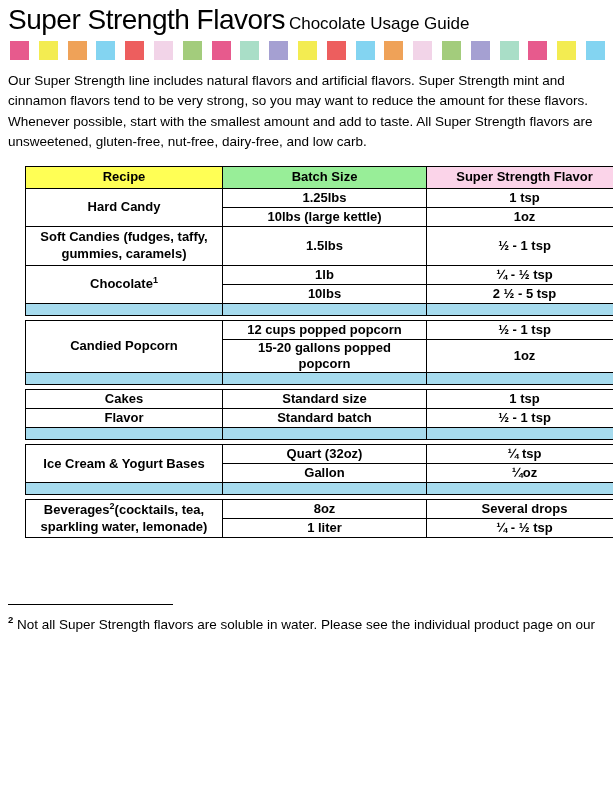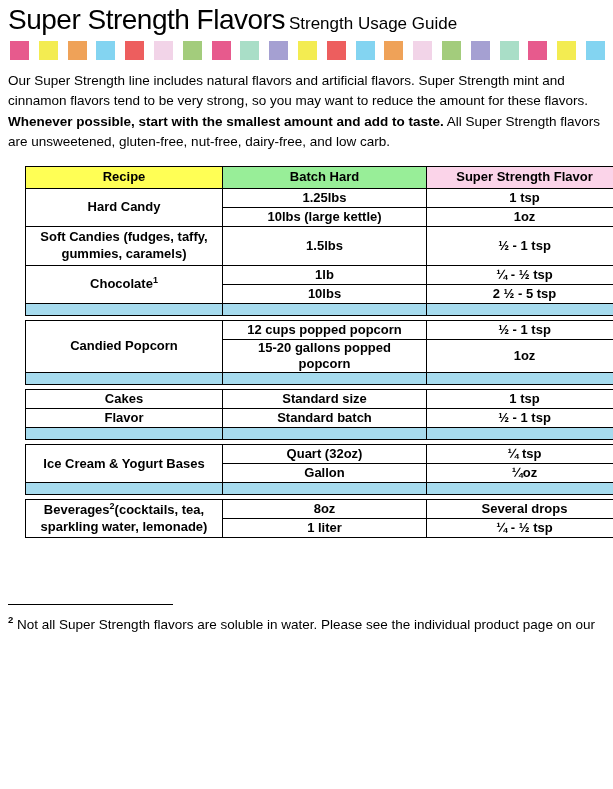--- a/index.html
+++ b/index.html
@@ -9,21 +9,21 @@
   
   h1{margin:0;font-size:28px;font-weight:400;line-height:1.15;letter-spacing:-0.5px;}
   h1 .subtitle{font-size:17px;letter-spacing:0;margin-left:4px;}
 
   
   .strip{display:flex;justify-content:space-between;margin:5px 2px 0 2px;width:595px;}
   .sq{width:19px;height:19px;flex:0 0 19px;}
 
   
   .intro{font-size:13.5px;line-height:1.5;margin-top:11px;width:600px;}
-  .intro b{font-weight:700;}
+  .intro b{font-weight:400;}
 
   
   .tbl-wrap{margin-top:6px;padding-left:17px;}
   table.sec{border-collapse:collapse;table-layout:fixed;width:597px;margin:0 0 4px 0;}
   table.sec td{border:1.5px solid #000;text-align:center;vertical-align:middle;
                font-size:13px;font-weight:700;line-height:1.25;padding:0 10px;overflow:hidden;}
   tr.hdr td{height:21px;}
   tr.std td{height:18px;}
   tr.tall td{height:38px;}
   tr.sep td{height:11px;padding:0;}
@@ -33,21 +33,21 @@
   .fn-rule{width:165px;border:none;border-top:1.6px solid #000;margin:66px 0 8px 0;}
   .footnote{font-size:13.5px;line-height:1.5;margin:0 0 19px 0;width:600px;}
   .footnote sup{font-weight:700;font-size:9.5px;}
   a.doc-link{color:#0563C1;text-decoration:underline;cursor:pointer;}
 </style>
 </head>
 <body>
 
 <div class="page">
 
-  <h1><span>Super Strength Flavors</span><span class="subtitle">Strength Usage Guide</span></h1>
+  <h1><span>Super Strength Flavors</span><span class="subtitle">Chocolate Usage Guide</span></h1>
 
   <div class="strip">
     <span class="sq" style="background-color: rgb(231, 90, 141);"></span>
     <span class="sq" style="background-color: rgb(243, 236, 81);"></span>
     <span class="sq" style="background-color: rgb(239, 162, 88);"></span>
     <span class="sq" style="background-color: rgb(131, 212, 241);"></span>
     <span class="sq" style="background-color: rgb(237, 94, 94);"></span>
     <span class="sq" style="background-color: rgb(242, 212, 232);"></span>
     <span class="sq" style="background-color: rgb(163, 204, 124);"></span>
     <span class="sq" style="background-color: rgb(231, 90, 141);"></span>
@@ -72,21 +72,21 @@
 
     <table class="sec">
       <colgroup>
           <col style="width:197px">
           <col style="width:204px">
           <col style="width:196px">
         </colgroup>
       <tbody>
           <tr class="hdr">
         <td style="background-color: rgb(255, 255, 85);">Recipe</td>
-        <td style="background-color: rgb(152, 238, 152);">Batch Hard</td>
+        <td style="background-color: rgb(152, 238, 152);">Batch Size</td>
         <td style="background-color: rgb(251, 212, 233);">Super Strength Flavor</td>
       </tr>
       <tr class="std">
         <td rowspan="2">Hard Candy</td>
         <td>1.25lbs</td>
         <td>1 tsp</td>
       </tr>
       <tr class="std">
         <td>10lbs (large kettle)</td>
         <td>1oz</td>

